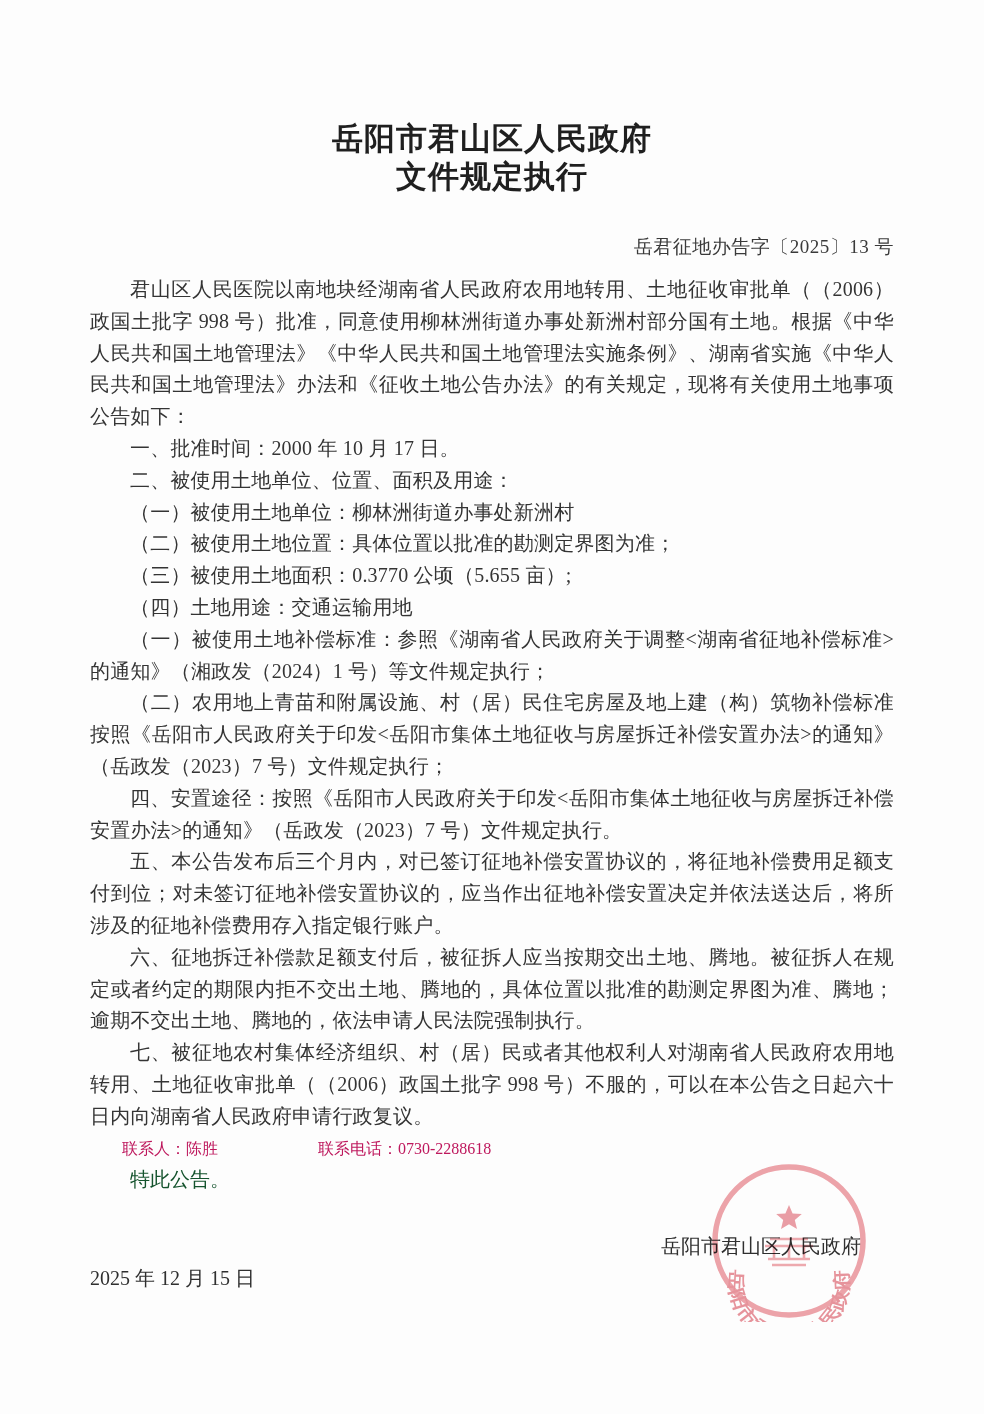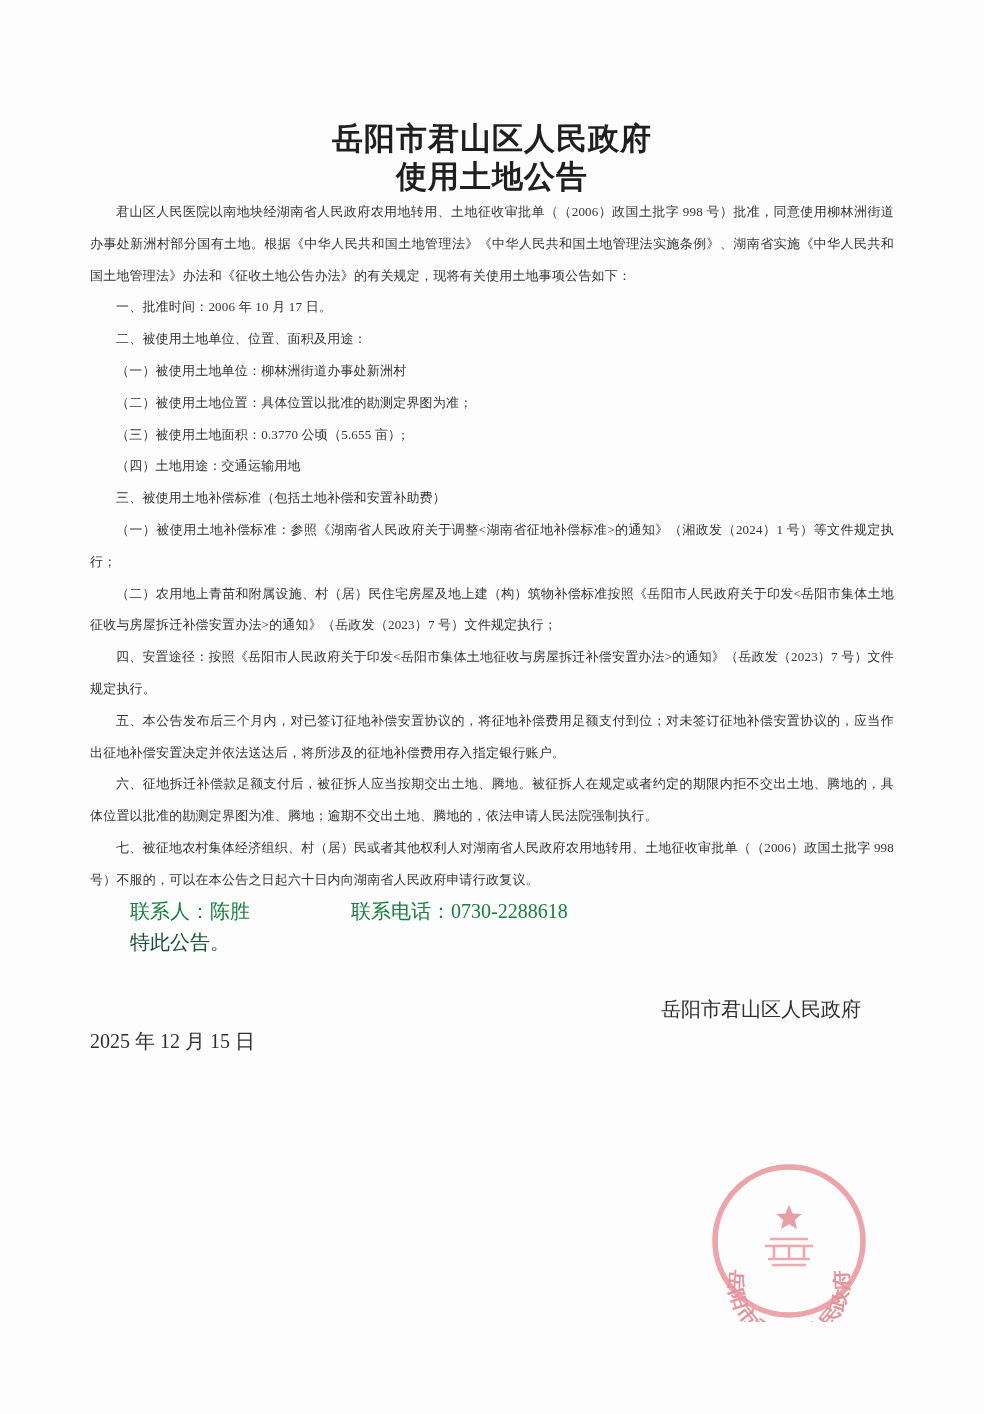--- a/index.html
+++ b/index.html
@@ -30,31 +30,31 @@
   .doc-number{
     text-align:right;
     font-size:19px;
     color:#3a3a3a;
     margin-top:38px;
     margin-bottom:14px;
     letter-spacing:0.5px;
   }
   .body-text p{
     margin:0;
-    font-size:13px;
+    font-size:20px;
     line-height:31.8px;
     text-align:justify;
     text-indent:2em;
     color:#343434;
     letter-spacing:0.2px;
   }
   .contact-row{
-    font-size:20px;
+    font-size:16px;
     line-height:31.8px;
-    color:#15803d;
+    color:#be185d;
   }
   .contact-row .contact-person{
     display:inline-block;
     margin-left:2em;
   }
   .contact-row .contact-phone{
     display:inline-block;
     margin-left:96px;
   }
   .closing-note{
@@ -89,33 +89,33 @@
     pointer-events:none;
   }
 </style>
 </head>
 <body>
 
 <div class="page">
 
   <div class="title-block">
     <div>岳阳市君山区人民政府</div>
-    <div>使用土地公告</div>
+    <div>文件规定执行</div>
   </div>
 
+  <div class="doc-number">岳君征地办告字〔2025〕13 号</div>
 
   <div class="body-text">
     <p>君山区人民医院以南地块经湖南省人民政府农用地转用、土地征收审批单（（2006）政国土批字 998 号）批准，同意使用柳林洲街道办事处新洲村部分国有土地。根据《中华人民共和国土地管理法》《中华人民共和国土地管理法实施条例》、湖南省实施《中华人民共和国土地管理法》办法和《征收土地公告办法》的有关规定，现将有关使用土地事项公告如下：</p>
-    <p>一、批准时间：2006 年 10 月 17 日。</p>
+    <p>一、批准时间：2000 年 10 月 17 日。</p>
     <p>二、被使用土地单位、位置、面积及用途：</p>
     <p>（一）被使用土地单位：柳林洲街道办事处新洲村</p>
     <p>（二）被使用土地位置：具体位置以批准的勘测定界图为准；</p>
     <p>（三）被使用土地面积：0.3770 公顷（5.655 亩）;</p>
     <p>（四）土地用途：交通运输用地</p>
-    <p>三、被使用土地补偿标准（包括土地补偿和安置补助费）</p>
     <p>（一）被使用土地补偿标准：参照《湖南省人民政府关于调整&lt;湖南省征地补偿标准&gt;的通知》（湘政发（2024）1 号）等文件规定执行；</p>
     <p>（二）农用地上青苗和附属设施、村（居）民住宅房屋及地上建（构）筑物补偿标准按照《岳阳市人民政府关于印发&lt;岳阳市集体土地征收与房屋拆迁补偿安置办法&gt;的通知》（岳政发（2023）7 号）文件规定执行；</p>
     <p>四、安置途径：按照《岳阳市人民政府关于印发&lt;岳阳市集体土地征收与房屋拆迁补偿安置办法&gt;的通知》（岳政发（2023）7 号）文件规定执行。</p>
     <p>五、本公告发布后三个月内，对已签订征地补偿安置协议的，将征地补偿费用足额支付到位；对未签订征地补偿安置协议的，应当作出征地补偿安置决定并依法送达后，将所涉及的征地补偿费用存入指定银行账户。</p>
     <p>六、征地拆迁补偿款足额支付后，被征拆人应当按期交出土地、腾地。被征拆人在规定或者约定的期限内拒不交出土地、腾地的，具体位置以批准的勘测定界图为准、腾地；逾期不交出土地、腾地的，依法申请人民法院强制执行。</p>
     <p>七、被征地农村集体经济组织、村（居）民或者其他权利人对湖南省人民政府农用地转用、土地征收审批单（（2006）政国土批字 998 号）不服的，可以在本公告之日起六十日内向湖南省人民政府申请行政复议。</p>
   </div>
 
   <div class="contact-row">
     <span class="contact-person">联系人：陈胜</span>

